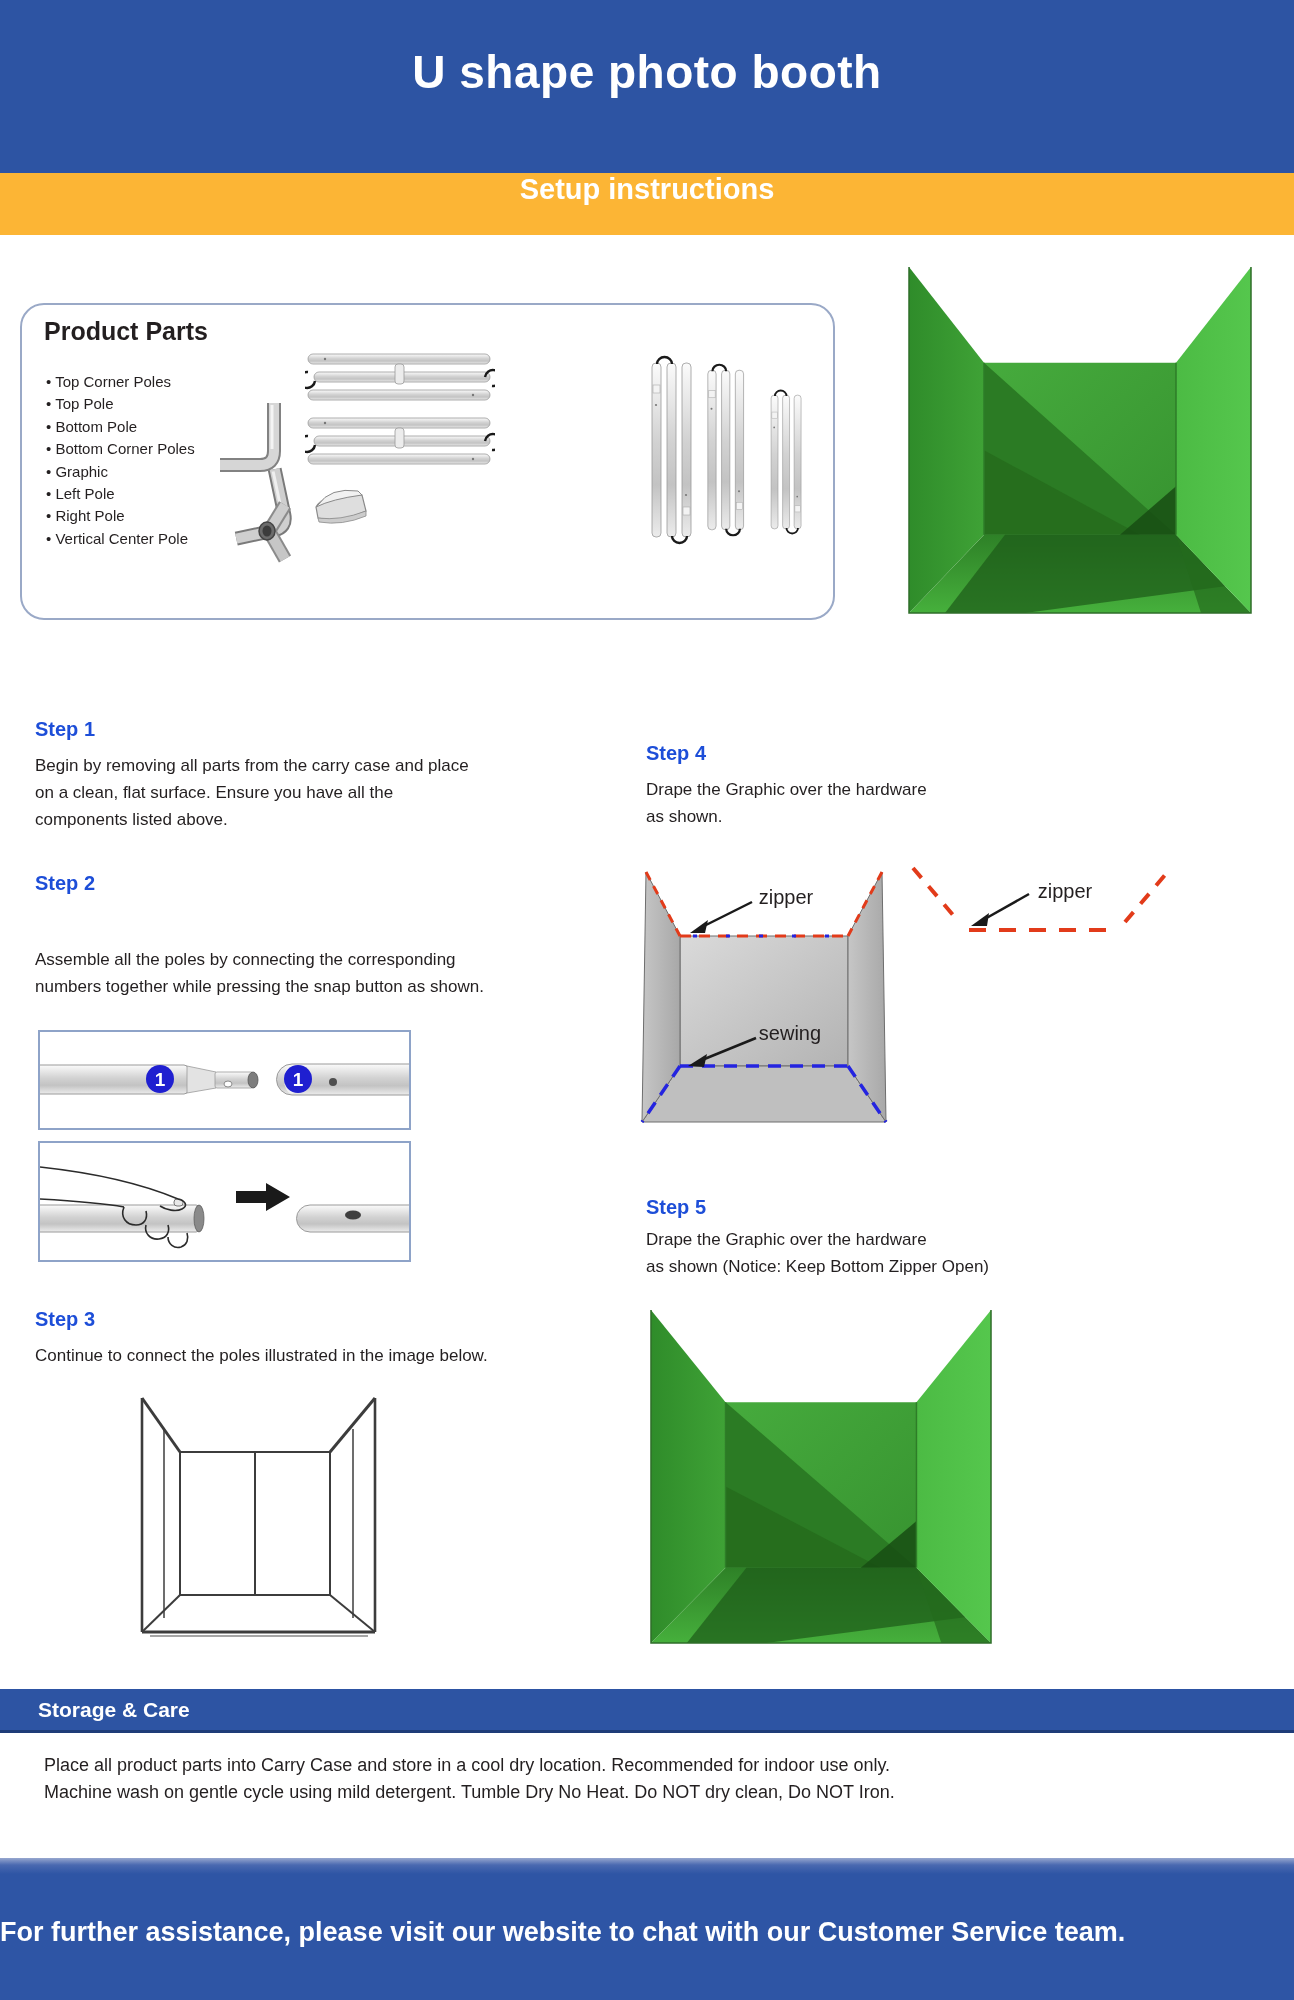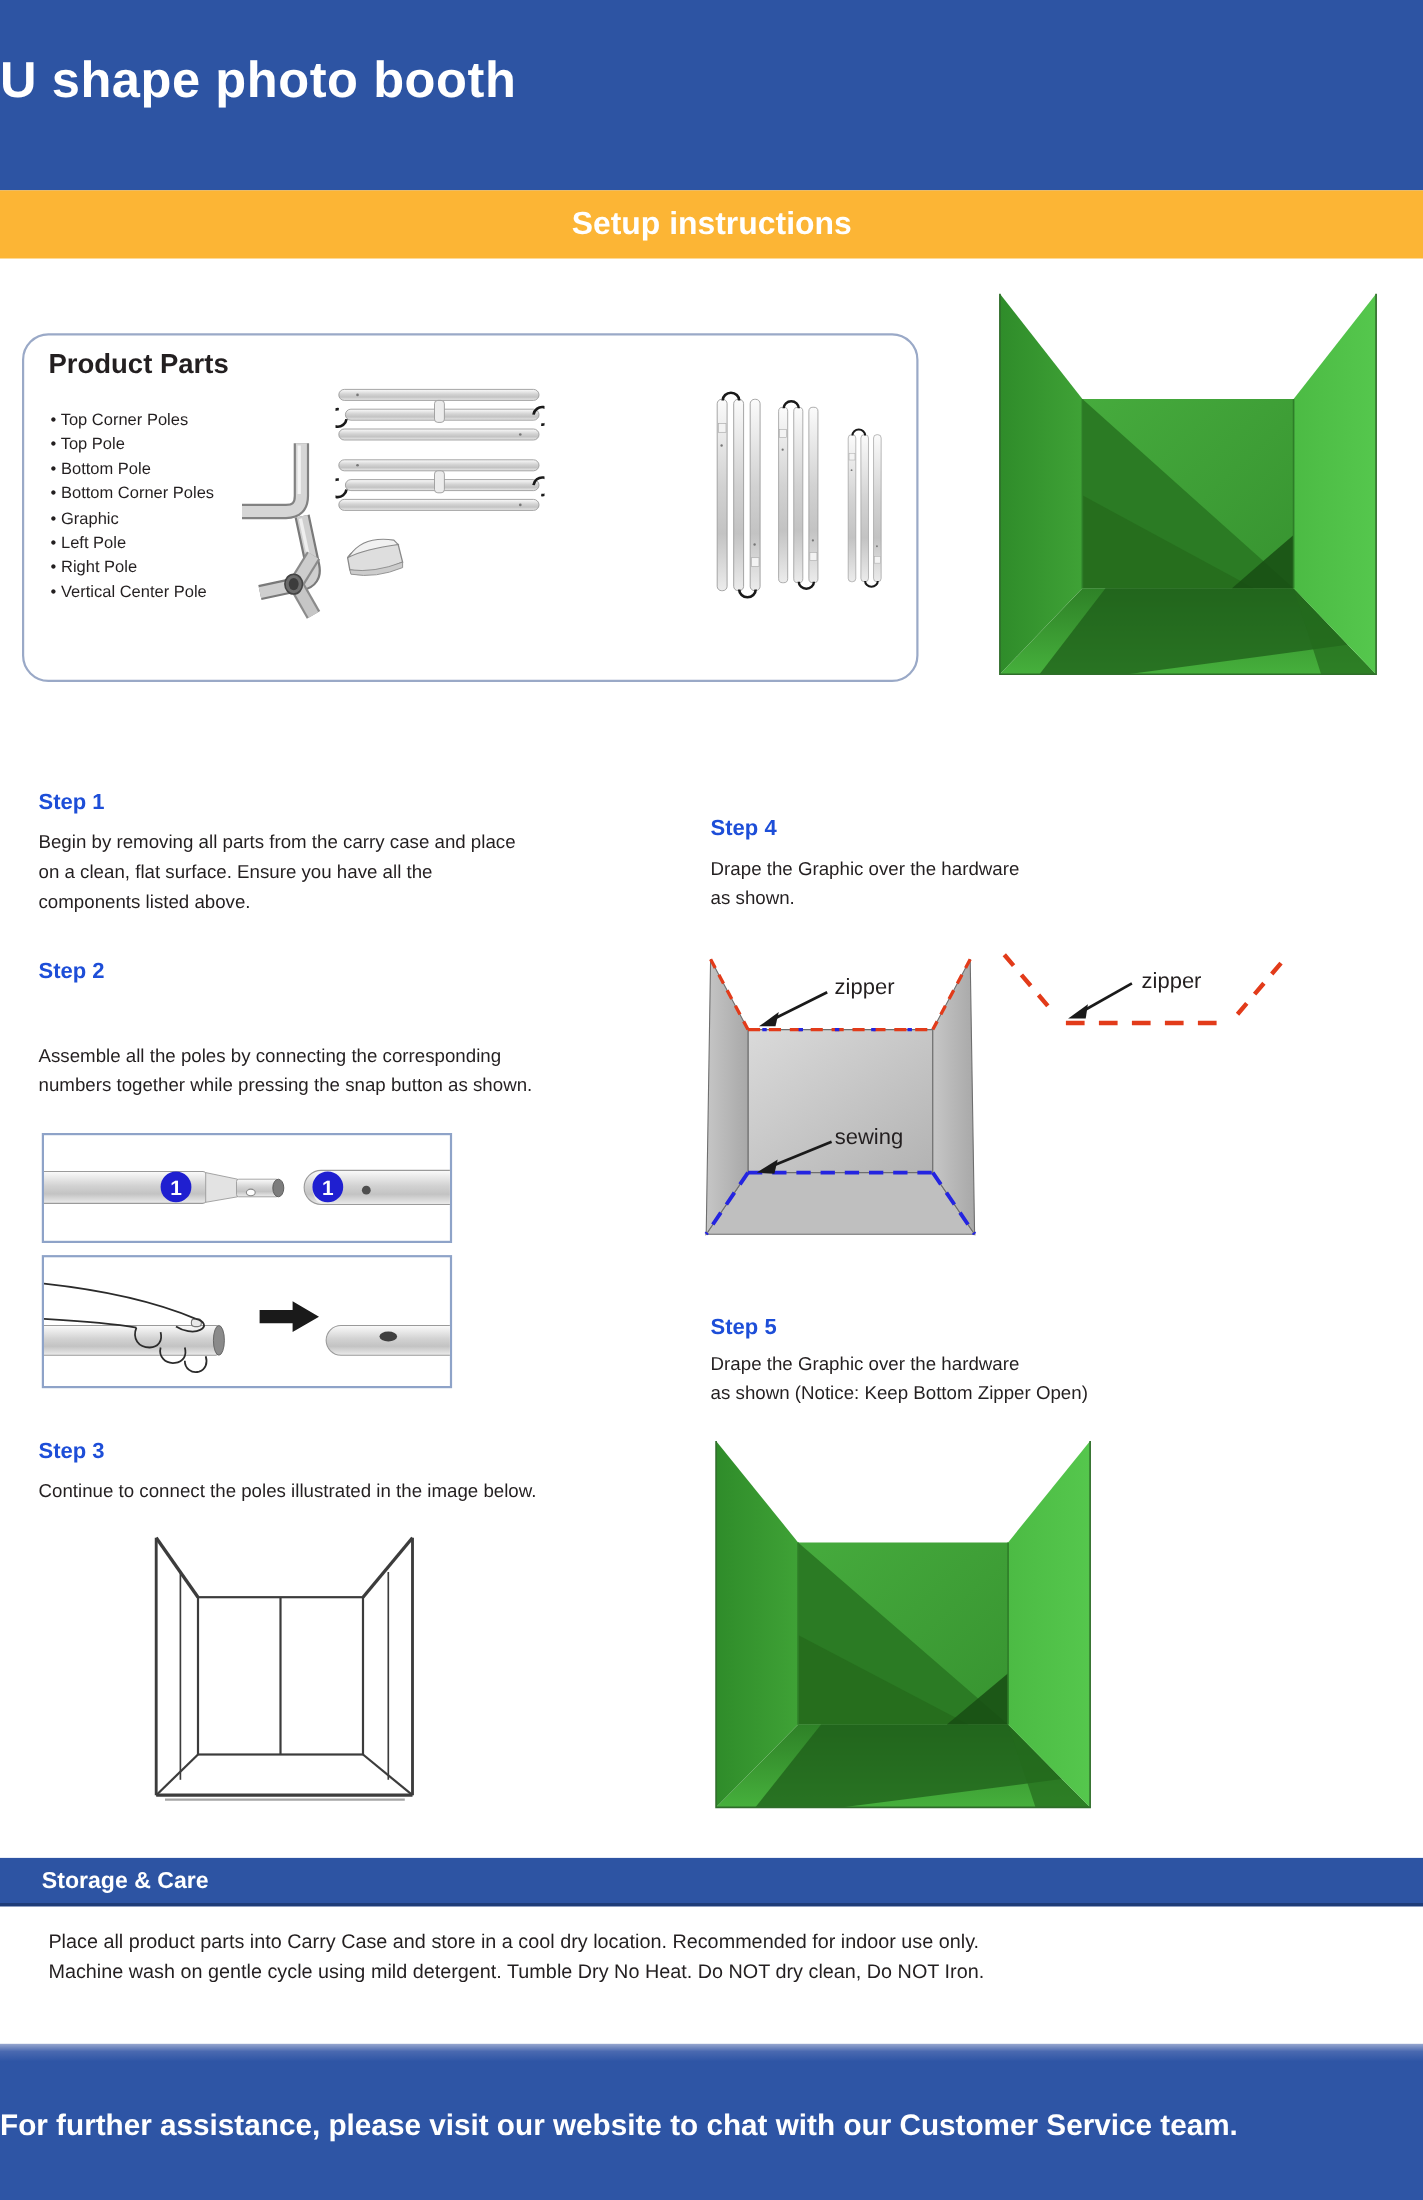--- a/index.html
+++ b/index.html
@@ -4,24 +4,24 @@
 <style>
   html,body{margin:0;padding:0;background:#ffffff;}
   #page{
     position:relative;width:1294px;height:2000px;margin:0 auto;
     background:#ffffff;overflow:hidden;
     font-family:"Liberation Sans", sans-serif;color:#231f20;
   }
   .abs{position:absolute;}
   
   .hdr{left:0;top:0;width:1294px;height:173px;background:#2d54a3;
-       display:flex;align-items:center;}
+       display:flex;align-items:center;justify-content:center;}
   .hdr h1{margin:0;padding-bottom:30px;font-size:46px;font-weight:bold;color:#ffffff;letter-spacing:.5px;}
   .sub{left:0;top:173px;width:1294px;height:62px;background:#fcb535;
-       display:flex;align-items:center;justify-content:center;}
+       display:flex;justify-content:center;}
   .sub div{font-size:29px;font-weight:600;color:#ffffff;}
   
   .partsbox{left:20px;top:303px;width:811px;height:313px;background:#fff;
             border:2px solid #9aa9c7;border-radius:24px;}
   .partsbox h2{position:absolute;left:22px;top:12px;margin:0;font-size:25px;font-weight:bold;color:#231f20;}
   .plist{position:absolute;left:24px;top:66px;margin:0;padding:0;list-style:none;
          font-size:15px;line-height:22.4px;color:#231f20;}
   .plist li::before{content:"• ";}
   
   .band{left:0;width:1294px;height:41px;background:#2d54a3;border-bottom:3px solid #1e3c78;

